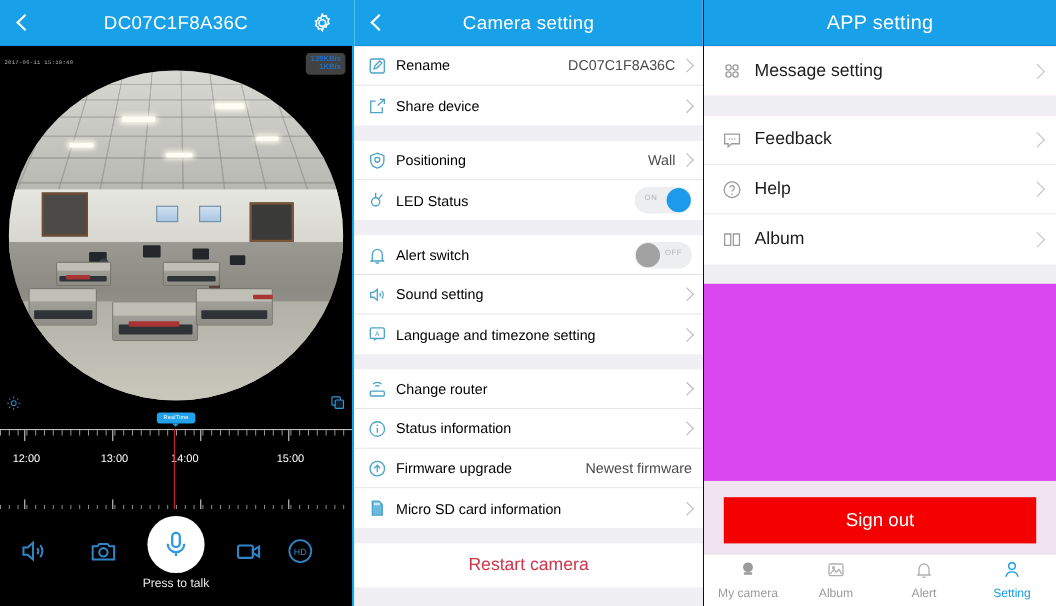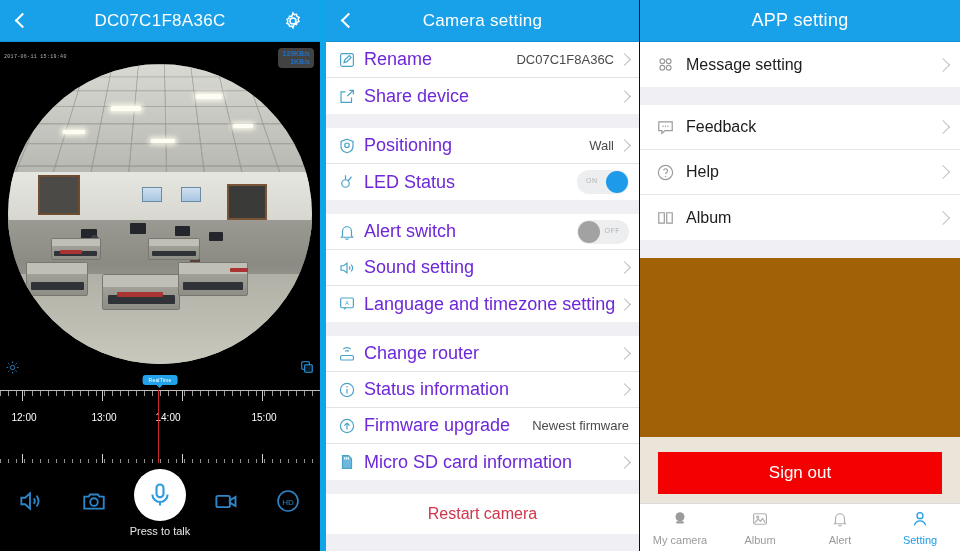--- a/index.html
+++ b/index.html
@@ -5,21 +5,21 @@
   * { box-sizing: border-box; margin: 0; padding: 0; }
   html, body {
     width: 960px; height: 551px;
     background: #000;
     font-family: "Liberation Sans", sans-serif;
     overflow: hidden;
   }
   .screens { display: flex; width: 960px; height: 551px; }
   .panel { position: relative; height: 551px; overflow: hidden; background: #fff; }
   .panel.p1 { width: 320px; background: #000; }
-  .panel.p2 { width: 320px; border-left: 6px solid #0ea5e9; border-right: 1px solid #111; }
+  .panel.p2 { width: 320px; border-left: 2px solid #0ea5e9; border-right: 1px solid #111; }
   .panel.p3 { width: 320px; }
 
   
   .hdr {
     height: 42px; background: #18A0E8;
     display: flex; align-items: center; position: relative;
     border-bottom: 1px solid #1590d4;
   }
   .hdr-title {
     position: absolute; left: 0; right: 0; text-align: center;
@@ -152,42 +152,42 @@
   .list { background: #efeff4; height: 509px; overflow: hidden; }
   .grp { background: #fff; }
   .gap { height: 14px; background: #efeff4; }
   .row {
     position: relative; display: flex; align-items: center;
     height: 36px; padding: 0 10px 0 8px; background: #fff;
     border-bottom: 1px solid #e3e3e6;
   }
   .row:last-child { border-bottom: none; }
   .row .ico { width: 26px; flex: 0 0 26px; display: flex; align-items: center; justify-content: center; }
-  .row .lbl { flex: 1 1 auto; font-size: 18px; color: #6d28d9; padding-left: 4px; }
+  .row .lbl { flex: 1 1 auto; font-size: 13px; color: #000000; padding-left: 4px; }
   .row .val { font-size: 13px; color: #4a4a4a; padding-right: 6px; white-space: nowrap; }
   .row .val.plain { padding-right: 0; }
   .chev { width: 9px; height: 9px; border-right: 1.5px solid #b8b8bd; border-top: 1.5px solid #b8b8bd; transform: rotate(45deg); flex: 0 0 auto; }
 
   .sw { position: relative; width: 52px; height: 24px; border-radius: 12px; flex: 0 0 auto; }
   .sw.on { background: #eceef0; }
   .sw.off { background: #eceef0; }
   .sw .knob { position: absolute; top: 1px; width: 22px; height: 22px; border-radius: 50%; }
   .sw.on .knob { right: 1px; background: #1d9bea; }
   .sw.off .knob { left: 1px; background: #a2a2a2; }
   .sw .txt { position: absolute; top: 7px; font-size: 7px; color: #b3b3b3; letter-spacing: .5px; }
   .sw.on .txt { left: 9px; }
   .sw.off .txt { right: 9px; }
 
   .action-row {
     height: 40px; display: flex; align-items: center; justify-content: center;
     background: #fff; font-size: 16px; color: #d0354a;
   }
 
   
-  .list3 { background: #a16207; height: 509px; position: relative; overflow: hidden; }
+  .list3 { background: #d946ef; height: 509px; position: relative; overflow: hidden; }
   .row3 {
     position: relative; display: flex; align-items: center;
     height: 45px; padding: 0 12px 0 10px; background: #fff;
     border-bottom: 1px solid #e8e8ea;
   }
   .row3:last-child { border-bottom: none; }
   .row3 .ico { width: 30px; flex: 0 0 30px; display: flex; align-items: center; justify-content: center; }
   .row3 .lbl { flex: 1 1 auto; font-size: 16px; color: #1c1c1c; padding-left: 6px; }
   .row3 .chev { width: 10px; height: 10px; border-right: 1.5px solid #c2c2c6; border-top: 1.5px solid #c2c2c6; }
   .gap3 { height: 18px; background: #efeff4; }
@@ -337,21 +337,21 @@
           <path d="M5.5 11.5a6.5 6.5 0 0013 0M12 18v3"></path>
         </svg>
       </div>
       <div class="talk-lbl">Press to talk</div>
       <div class="ctrl" style="left:204px;">
         <svg width="27" height="27" viewBox="0 0 24 24" fill="none" stroke="#2E86C9" stroke-width="1.7">
           <rect x="3" y="7" width="12" height="10" rx="1.5"></rect>
             <path d="M15 11l5-3v8l-5-3z"></path>
         </svg>
       </div>
-      <div class="ctrl" style="left:266px;">
+      <div class="ctrl" style="left:251px;">
         <svg width="26" height="26" viewBox="0 0 24 24" fill="none" stroke="#2E86C9" stroke-width="1.5">
           <circle cx="12" cy="12" r="9.2"></circle>
           <text x="12" y="15.4" font-size="7.5" fill="#2E86C9" stroke="none" text-anchor="middle" font-family="Liberation Sans, sans-serif">HD</text>
         </svg>
       </div>
     </div>
   </div>
 
   <div class="panel p2">
     <div class="hdr">

